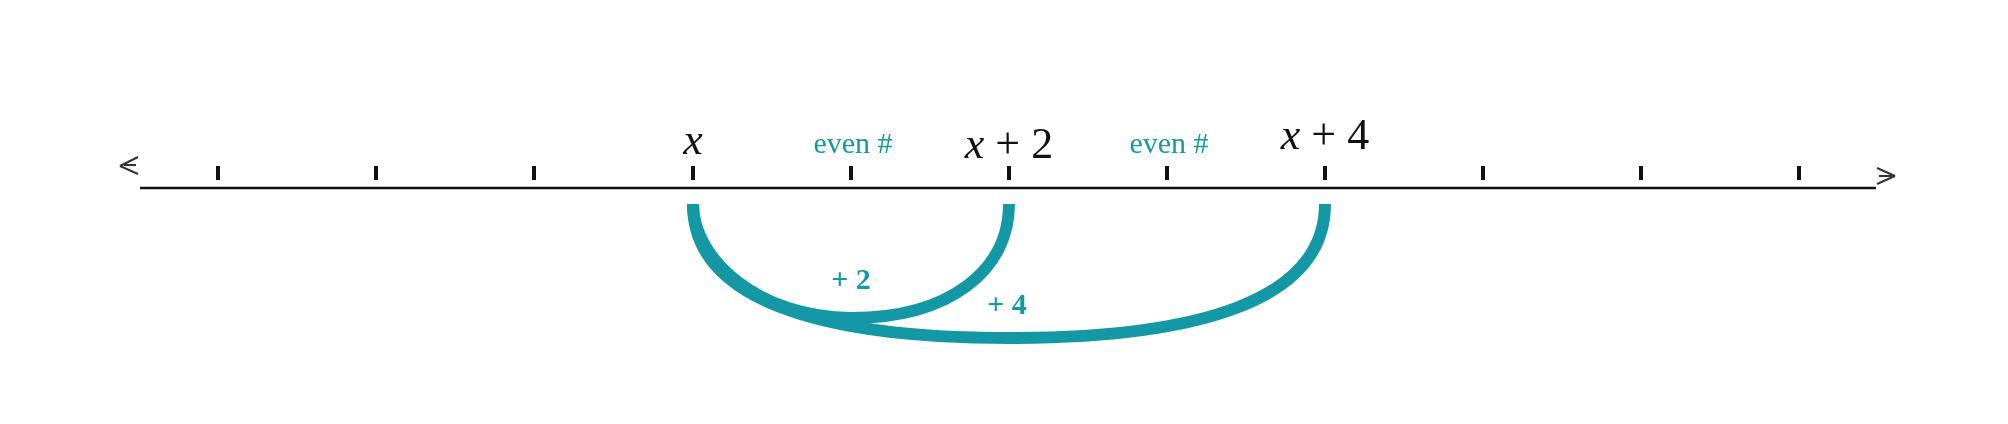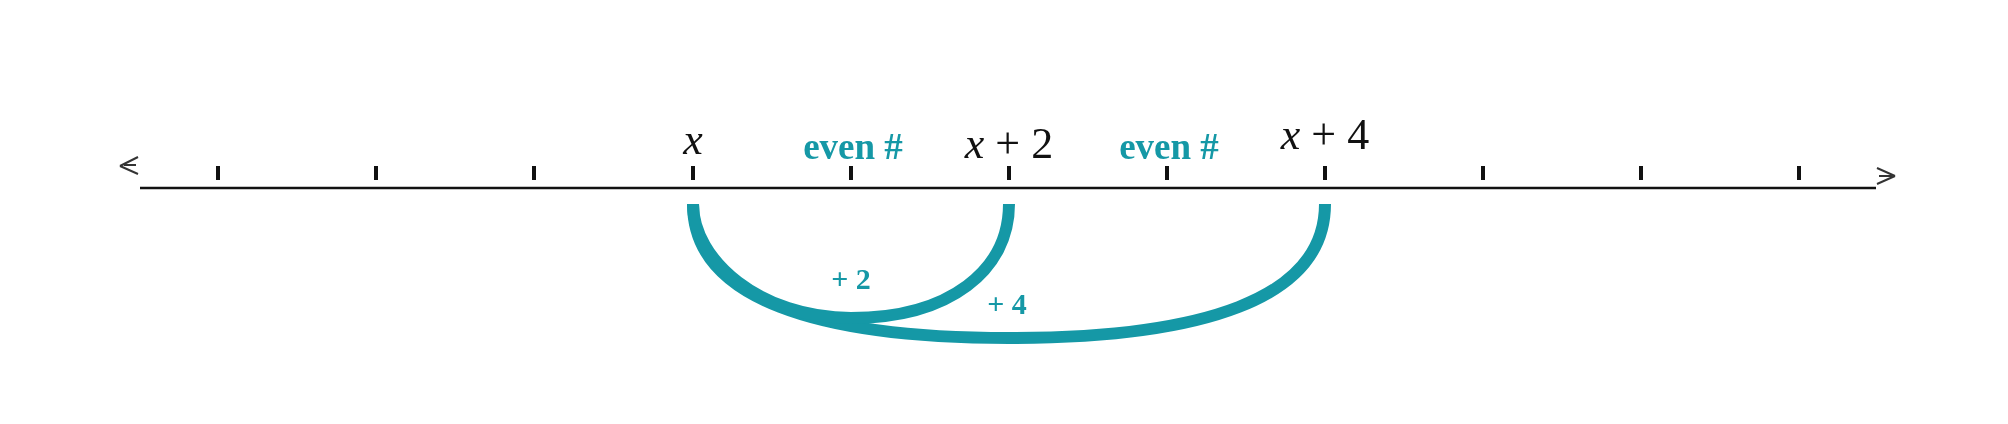--- a/index.html
+++ b/index.html
@@ -27,22 +27,22 @@
       font-size: 44px;
       color: #111111;
       white-space: nowrap;
       transform: translateX(-50%);
       line-height: 1;
     }
     .var-label .it { font-style: italic; }
     .even-label {
       position: absolute;
       font-family: "Liberation Serif", "DejaVu Serif", serif;
-      font-weight: bold;
-      font-size: 37px;
+      font-weight: normal;
+      font-size: 30px;
       white-space: nowrap;
       transform: translateX(-50%);
       line-height: 1;
     }
     .step-label {
       position: absolute;
       font-family: "Liberation Serif", "DejaVu Serif", serif;
       font-weight: bold;
       font-size: 30px;
       white-space: nowrap;

